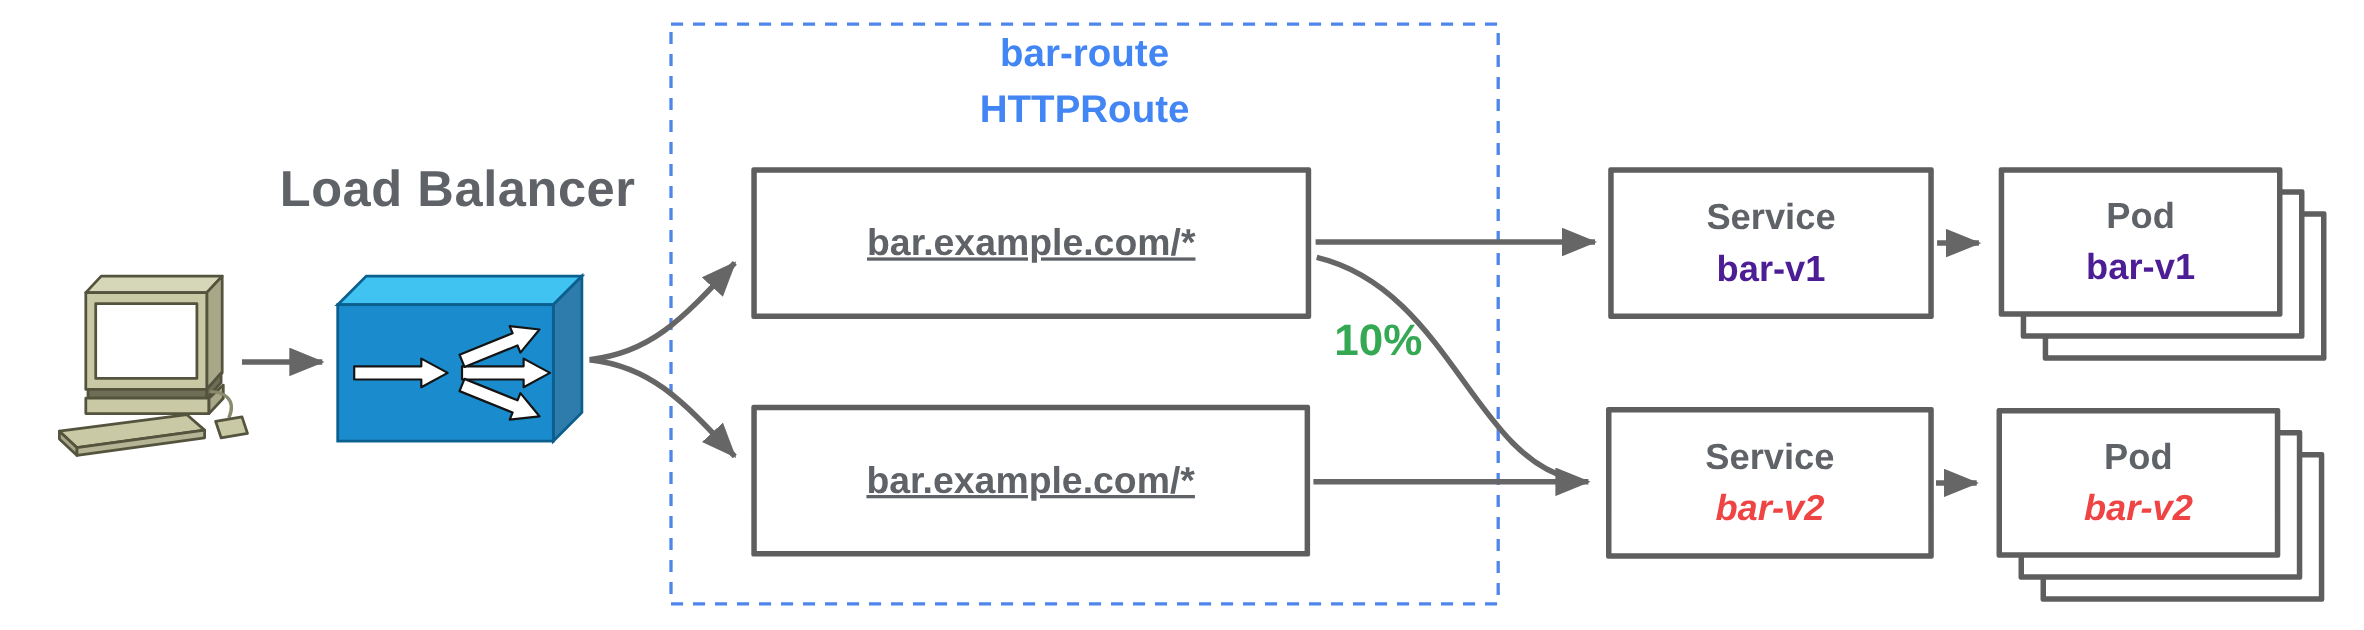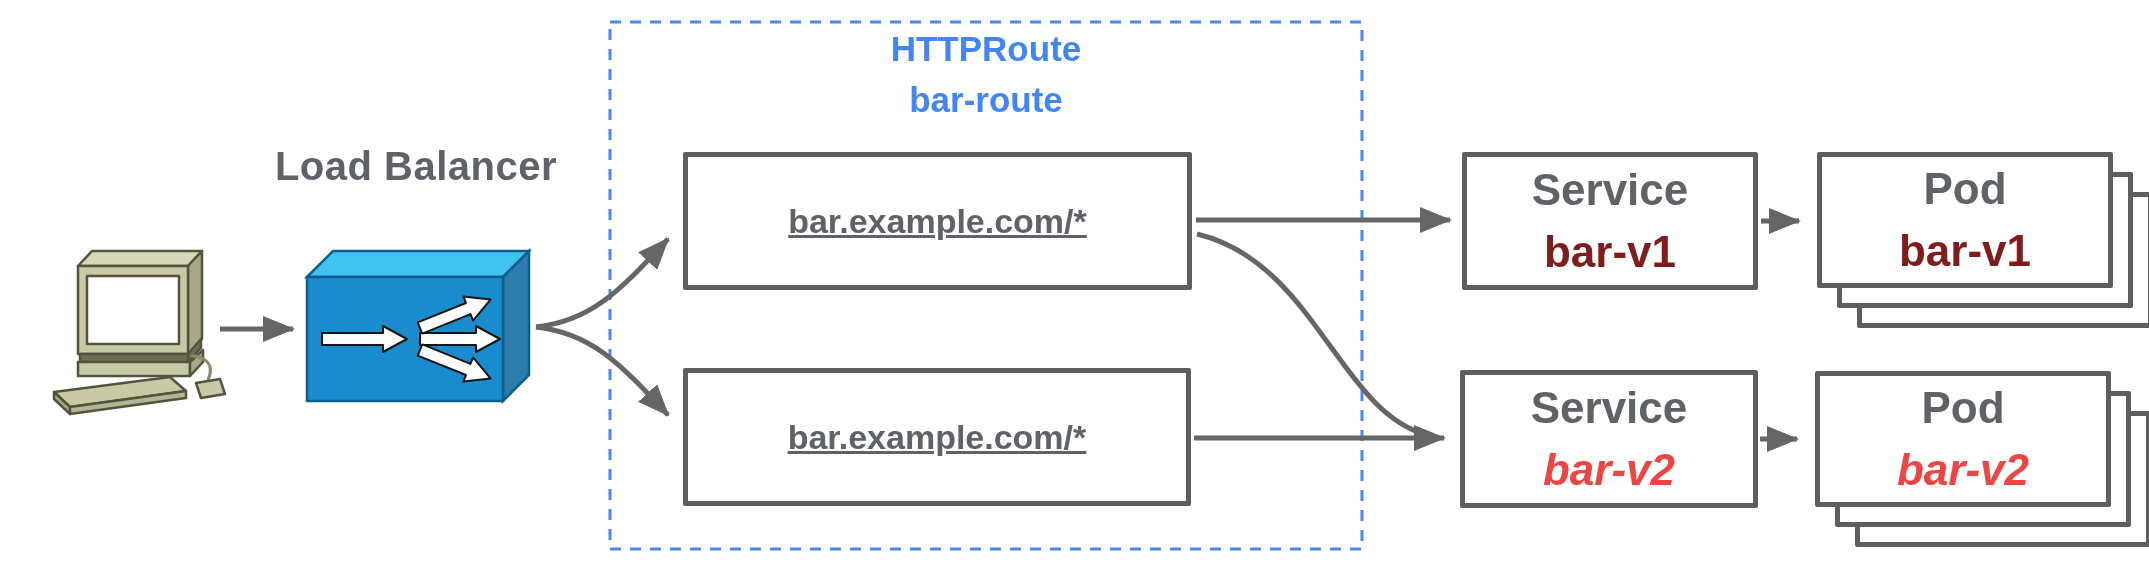--- a/index.html
+++ b/index.html
@@ -3,38 +3,38 @@
 <meta charset="utf-8">
 <style>
   html,body{margin:0;padding:0;background:#fff;}
   .stage{
     position:relative;width:2149px;height:573px;background:#ffffff;overflow:hidden;
     font-family:"Liberation Sans",sans-serif;font-weight:700;
   }
   .layer{position:absolute;left:0;top:0;width:2149px;height:573px;}
   .abs{position:absolute;box-sizing:border-box;}
   .label{color:#5f6368;text-align:center;}
-  .lb-label{left:240px;top:144px;width:352px;font-size:40px;letter-spacing:0.5px;}
+  .lb-label{left:240px;top:144px;width:352px;font-size:46px;letter-spacing:0.5px;}
   .httproute-title{left:610px;top:24px;width:752px;font-size:35px;line-height:1.45;color:#4285f4;text-align:center;}
   .box{background:#ffffff;border:5px solid #5e5e5e;border-radius:2px;display:flex;align-items:center;justify-content:center;text-align:center;}
   .route-box-1{left:683px;top:152px;width:509px;height:138px;}
   .route-box-2{left:683px;top:368px;width:508px;height:138px;}
   .route-text{color:#5f6368;font-size:34px;line-height:1.5;text-decoration:underline;}
   .service-box-1{left:1462px;top:152px;width:296px;height:138px;}
   .service-box-2{left:1460px;top:370px;width:298px;height:138px;}
-  .kind-text{color:#5f6368;font-size:44px;line-height:1.42;}
-  .name-blue{color:#7f1d1d;}
+  .kind-text{color:#5f6368;font-size:33px;line-height:1.42;}
+  .name-blue{color:#4c1d95;}
   .name-green{color:#ef4444;font-style:italic;}
   .weight{font-size:40px;text-align:center;}
   .weight-90{left:1198px;top:148px;width:112px;color:#4285f4;}
   .weight-10{left:1198px;top:288px;width:110px;color:#34a853;}
   .pod-stack{position:absolute;}
   .pod-stack-1{left:1817px;top:152px;width:300px;height:178px;}
   .pod-stack-2{left:1815px;top:371px;width:300px;height:178px;}
-  .pod-card{position:absolute;box-sizing:border-box;width:296px;height:136px;background:#fff;border:5px solid #5e5e5e;border-radius:2px;}
+  .pod-card{position:absolute;box-sizing:border-box;width:258px;height:136px;background:#fff;border:5px solid #5e5e5e;border-radius:2px;}
   .pod-card.back{left:40px;top:40px;}
   .pod-card.mid{left:20px;top:20px;}
   .pod-card.front{left:0;top:0;display:flex;align-items:center;justify-content:center;text-align:center;}
 </style>
 </head>
 <body>
 
 <div class="stage">
 
   <svg class="layer" viewBox="0 0 2149 573">
@@ -82,34 +82,35 @@
       <path d="M1197,234 C1315,262 1340,414 1428,435"></path>
       <path d="M1194,438 H1444" marker-end="url(#ah)"></path>
       <path d="M1761,221 H1799" marker-end="url(#ah)"></path>
       <path d="M1760,439 H1797" marker-end="url(#ah)"></path>
     </g>
   </svg>
 
   <div class="abs label lb-label">Load Balancer</div>
 
   <div class="abs httproute-title">
+    <div>bar-route</div>
     <div>HTTPRoute</div>
-    <div>bar-route</div>
   </div>
 
   <div class="abs box route-box-1">
     <div class="route-text">bar.example.com/*</div>
   </div>
 
   <div class="abs box route-box-2">
     <div class="route-text">
       <div>bar.example.com/*</div>
     </div>
   </div>
 
+  <div class="abs weight weight-10">10%</div>
 
   <div class="abs box service-box-1">
     <div class="kind-text">
       <div>Service</div>
       <div class="name-blue">bar-v1</div>
     </div>
   </div>
 
   <div class="abs box service-box-2">
     <div class="kind-text">

